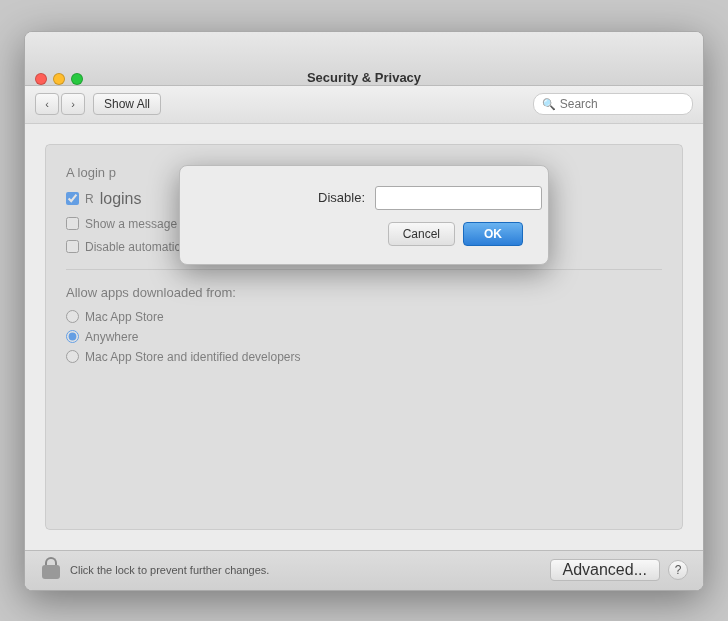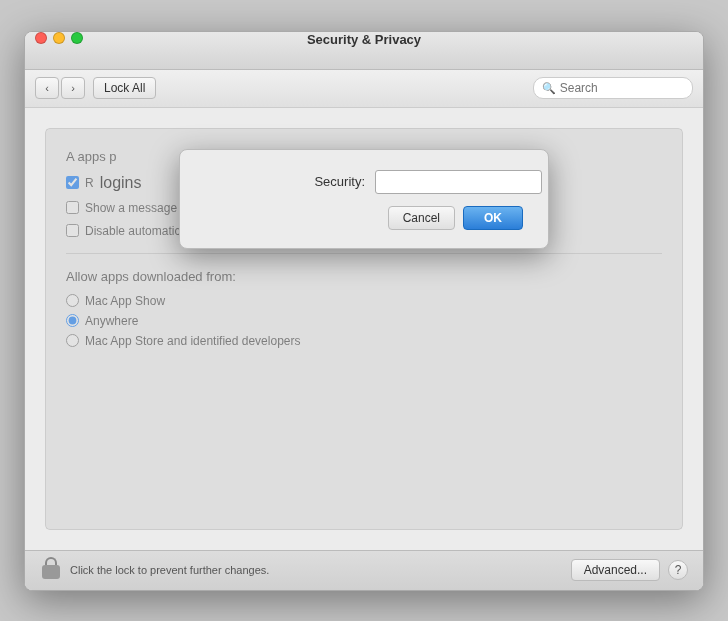--- a/index.html
+++ b/index.html
@@ -21,23 +21,23 @@
       box-shadow: 0 10px 40px rgba(0,0,0,0.4);
       overflow: hidden;
       display: flex;
       flex-direction: column;
       border: 1px solid #aaa;
     }
 
     
     .title-bar {
       background: linear-gradient(to bottom, #e8e8e8, #d4d4d4);
-      height: 38px;
-      display: flex;
-      align-items: flex-start;
+      height: 54px;
+      display: flex;
+      align-items: flex-end;
       padding: 0 10px;
       border-bottom: 1px solid #bbb;
       flex-shrink: 0;
       position: relative;
     }
     .traffic-lights {
       display: flex;
       gap: 6px;
       align-items: center;
     }
@@ -231,21 +231,21 @@
       font-size: 11px;
       color: #555;
       flex: 1;
     }
     .advanced-btn {
       height: 22px;
       padding: 0 12px;
       background: linear-gradient(to bottom, #f8f8f8, #e0e0e0);
       border: 1px solid #bbb;
       border-radius: 4px;
-      font-size: 12px;
+      font-size: 16px;
       cursor: pointer;
       color: #333;
       margin-right: 8px;
     }
     .help-btn {
       width: 20px;
       height: 20px;
       border-radius: 50%;
       border: 1px solid #bbb;
       background: linear-gradient(to bottom, #f8f8f8, #e0e0e0);
@@ -365,34 +365,34 @@
       <div class="traffic-light tl-maximize"></div>
     </div>
     <span class="title-text">Security &amp; Privacy</span>
   </div>
 
   <div class="toolbar">
     <div class="nav-buttons">
       <button class="nav-btn">‹</button>
       <button class="nav-btn">›</button>
     </div>
-    <button class="show-all-btn">Lock All</button>
+    <button class="show-all-btn">Show All</button>
     <div class="spacer"></div>
     <div class="search-box">
       <span class="search-icon">🔍</span>
       <input class="search-input" type="text" placeholder="Search" style="">
     </div>
   </div>
 
   <div class="main-content">
     <div class="content-area">
 
       <div class="login-section">
         <div class="login-label">
-          <span>A apps p</span>
+          <span>A login p</span>
         </div>
         <div class="checkbox-row">
           <input type="checkbox" checked="" style="">
           <label>R</label>
           <span>logins</span>
         </div>
         <div class="checkbox-row">
           <input type="checkbox" style="">
           <label>
             <span>Show a message when the screen is locked</span>
@@ -406,36 +406,36 @@
           </label>
         </div>
       </div>
 
       <hr class="divider">
 
       <div class="allow-apps-section">
         <div class="allow-apps-label">Allow apps downloaded from:</div>
         <div class="radio-row">
           <input type="radio" name="allow-apps" style="">
-          <label>Mac App Show</label>
+          <label>Mac App Store</label>
         </div>
         <div class="radio-row">
           <input type="radio" name="allow-apps" checked="" style="">
           <label>Anywhere</label>
         </div>
         <div class="radio-row">
           <input type="radio" name="allow-apps" style="">
           <label>Mac App Store and identified developers</label>
         </div>
       </div>
 
       <div class="modal-overlay">
         <div class="modal">
           <div class="modal-row">
-            <span class="modal-label">Security:</span>
+            <span class="modal-label">Disable:</span>
             <input type="password" class="modal-input" style="">
           </div>
           <div class="modal-buttons">
             <button class="cancel-btn">Cancel</button>
             <button class="ok-btn">OK</button>
           </div>
         </div>
       </div>
 
     </div>

